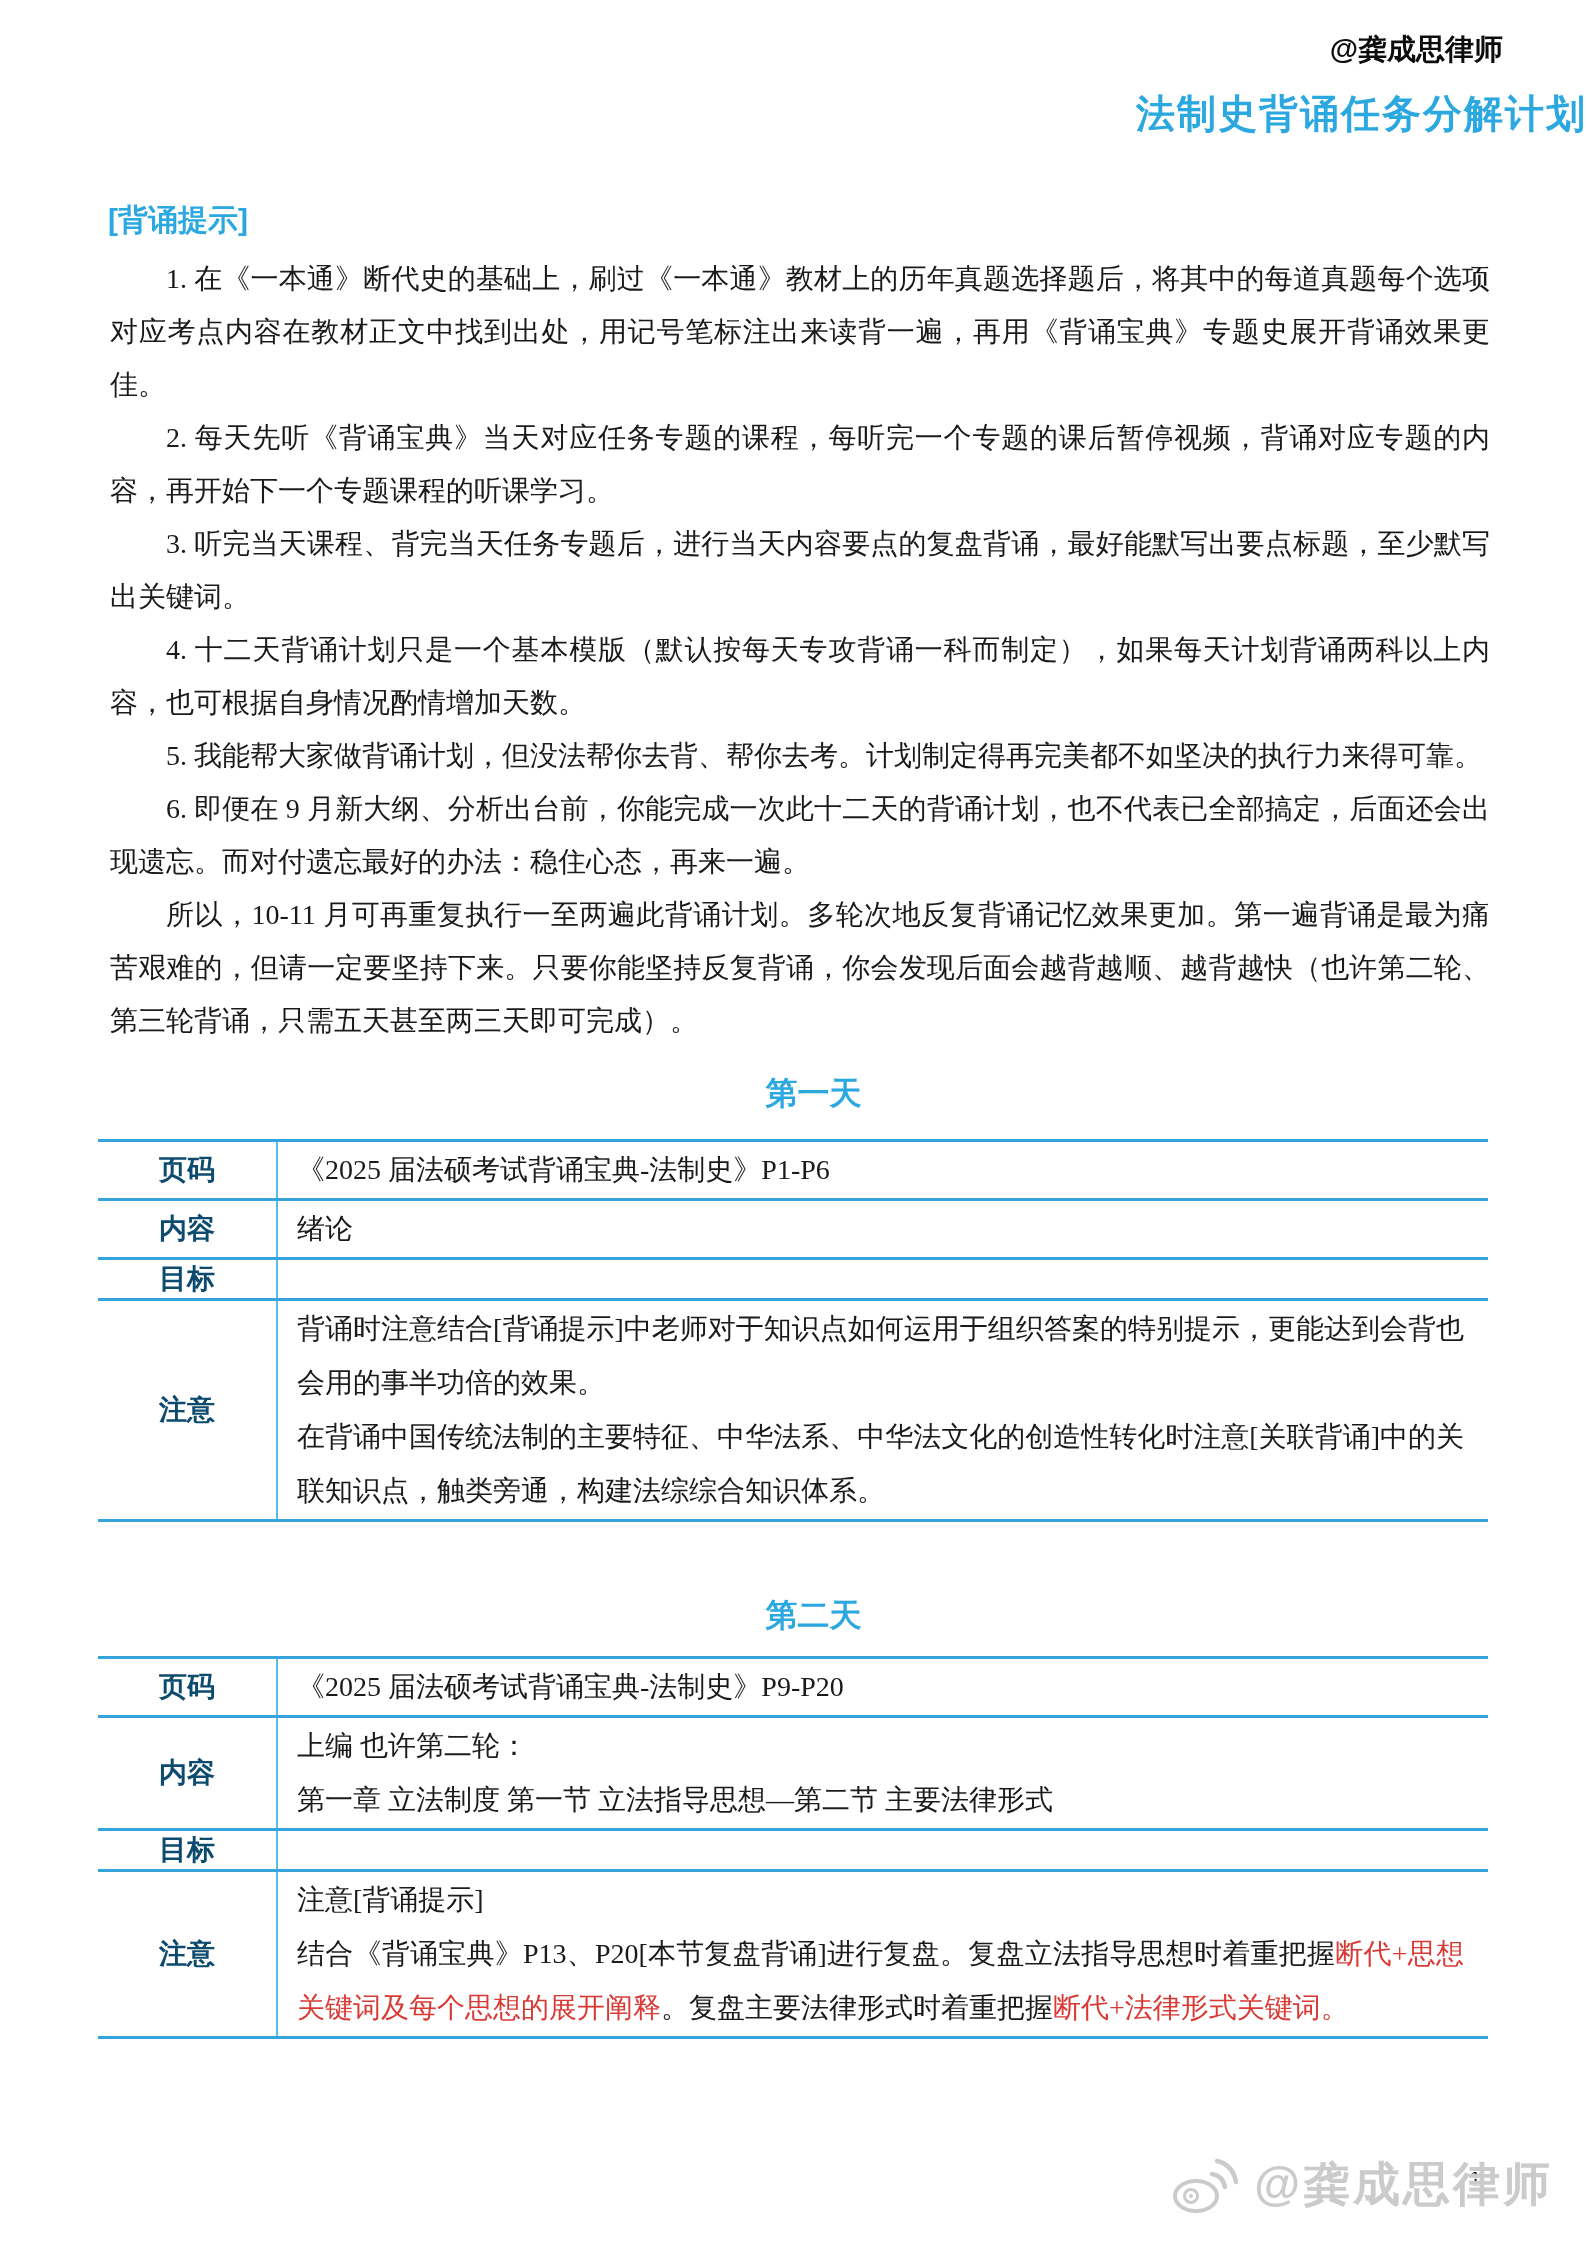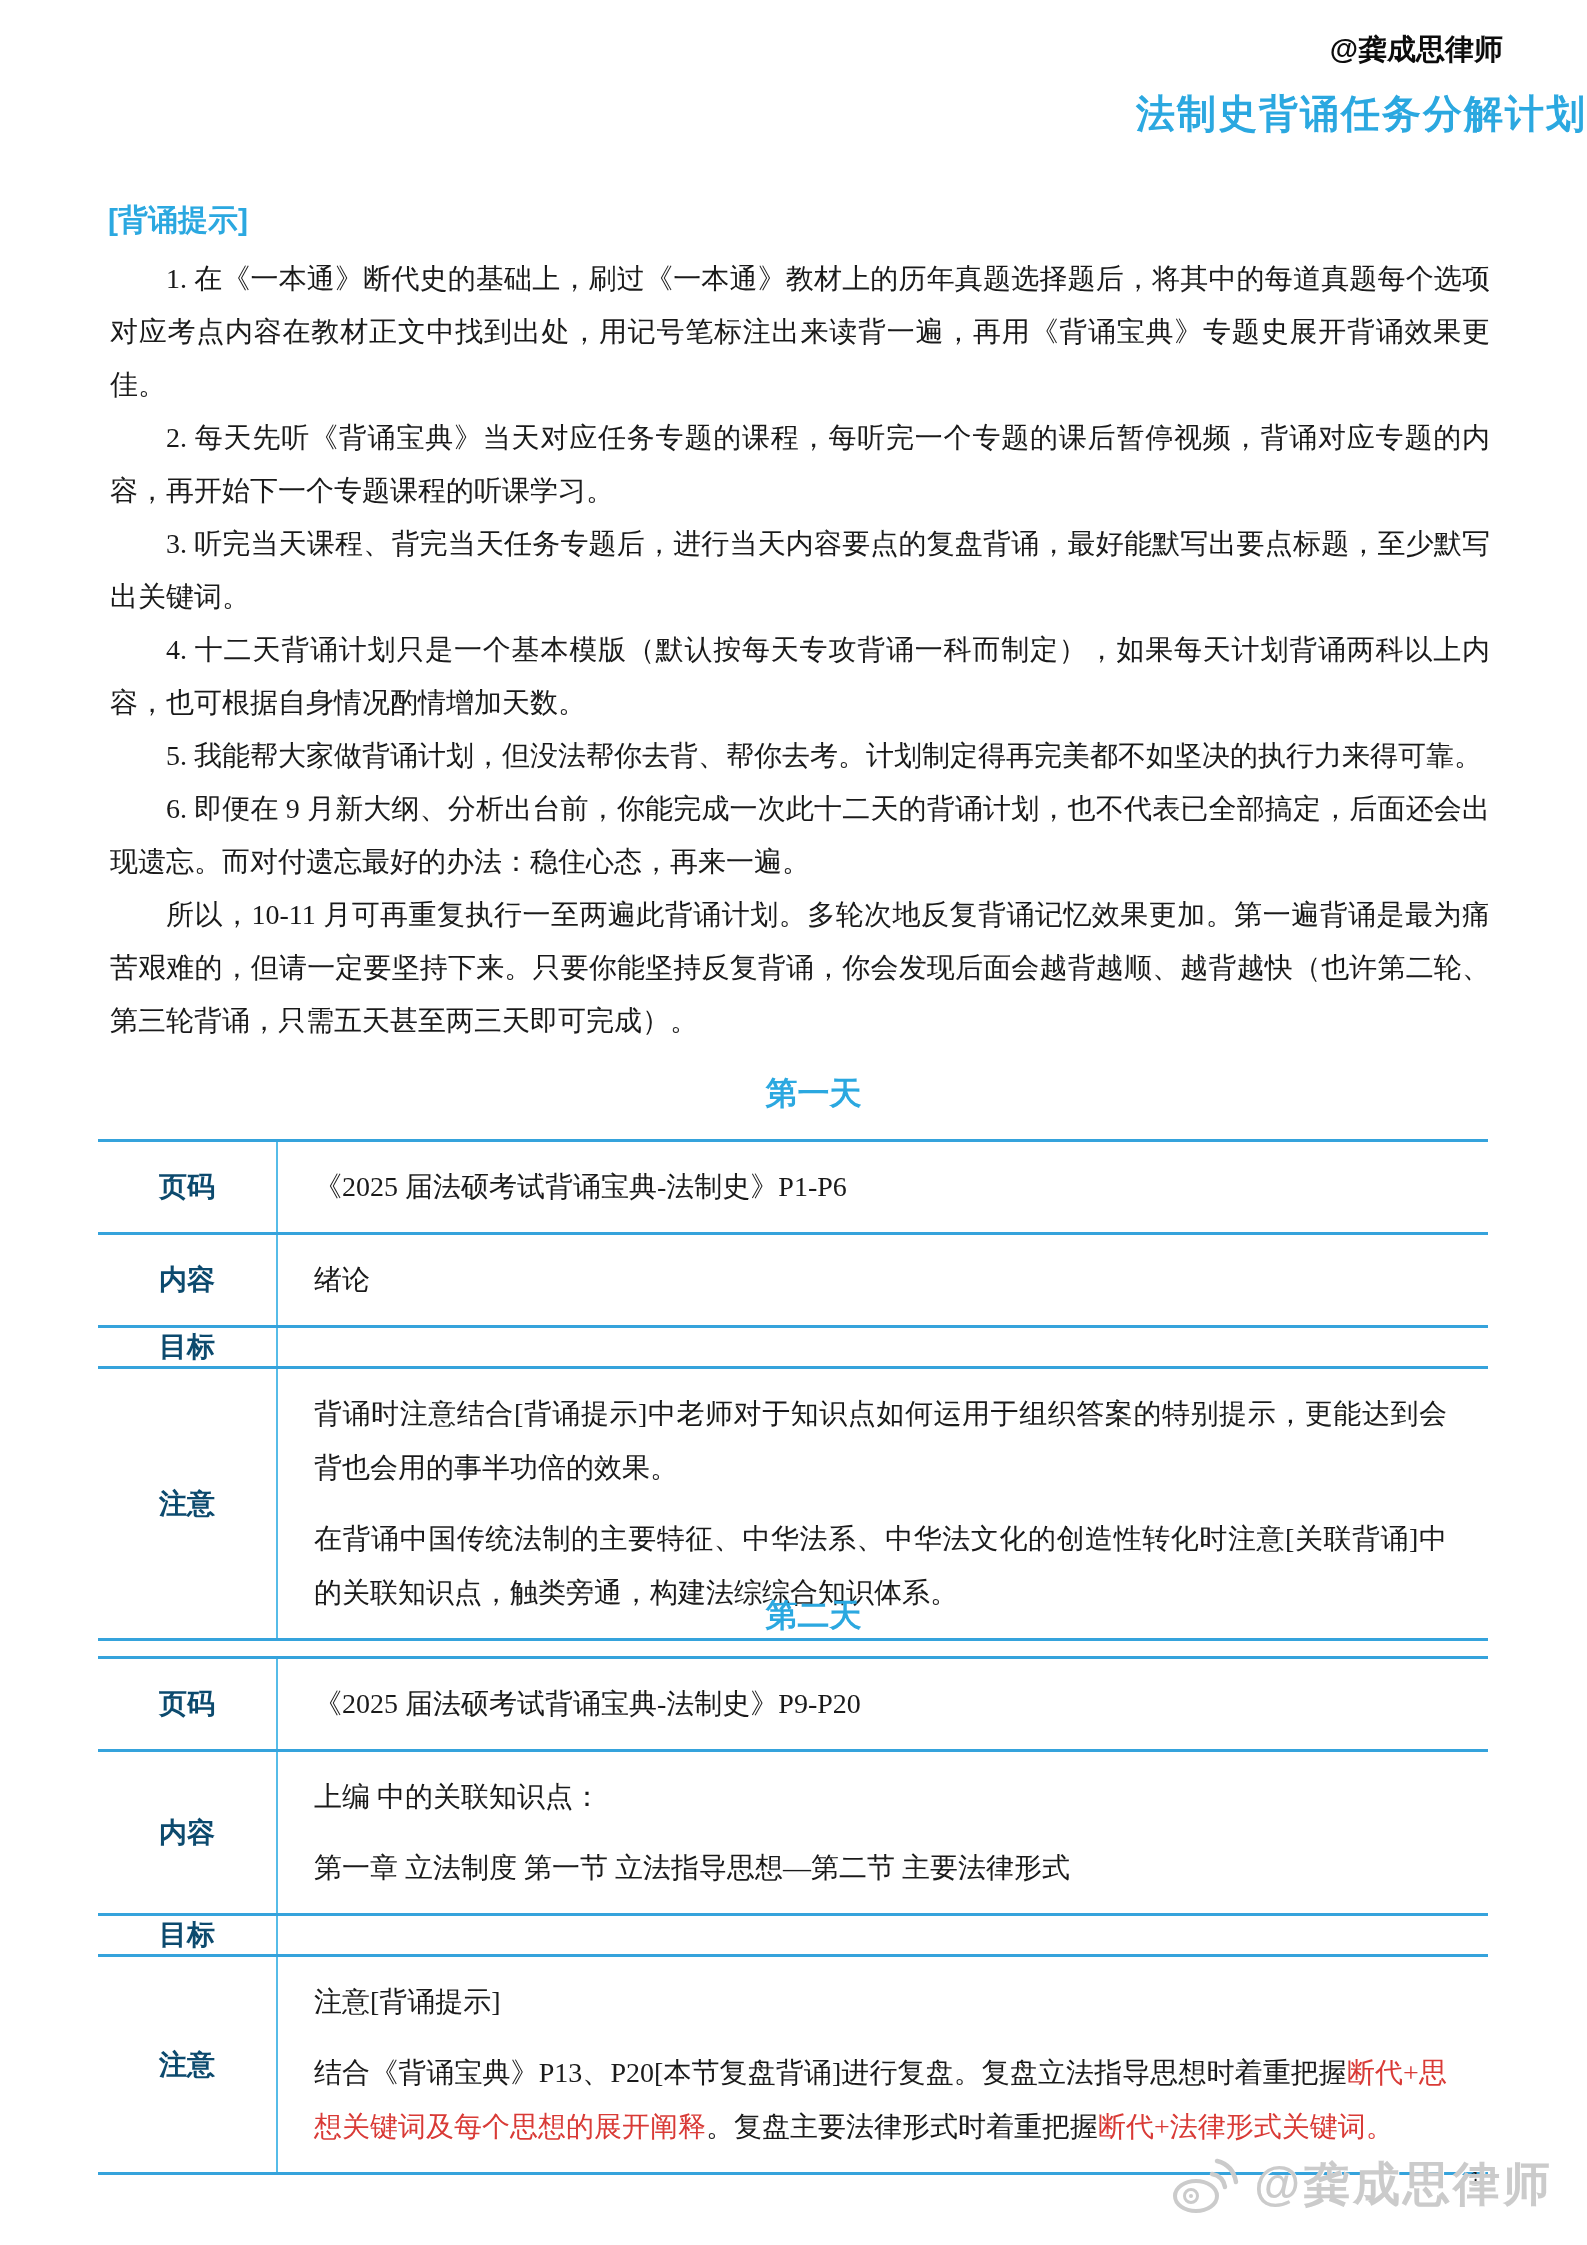--- a/index.html
+++ b/index.html
@@ -83,21 +83,21 @@
     flex: 0 0 178px;
     display: flex; align-items: center; justify-content: center;
     border-right: 2px solid #56BCE8;
     font-family: "Liberation Sans", "DejaVu Sans", sans-serif;
     font-weight: bold;
     font-size: 28px;
     color: #0c4a6e;
   }
   .t-content { flex: 1; padding: 1px 24px 1px 19px; }
   .t-content p {
-    margin: 17px;
+    margin: 0;
     font-size: 28px;
     line-height: 54px;
     text-align: justify;
   }
   .red { color: #D93A36; }
 
   
   .bottom-wm {
     position: absolute;
     top: 2152px; right: 34px;
@@ -174,21 +174,21 @@
   <div class="plan-table table-day2">
     <div class="t-row">
       <div class="t-label">页码</div>
       <div class="t-content">
         <p>《2025 届法硕考试背诵宝典-法制史》P9-P20</p>
       </div>
     </div>
     <div class="t-row">
       <div class="t-label">内容</div>
       <div class="t-content">
-        <p>上编 中的关联知识点：</p>
+        <p>上编 也许第二轮：</p>
         <p>第一章 立法制度 第一节 立法指导思想—第二节 主要法律形式</p>
       </div>
     </div>
     <div class="t-row">
       <div class="t-label">目标</div>
     </div>
     <div class="t-row">
       <div class="t-label">注意</div>
       <div class="t-content">
         <p>注意[背诵提示]</p>

